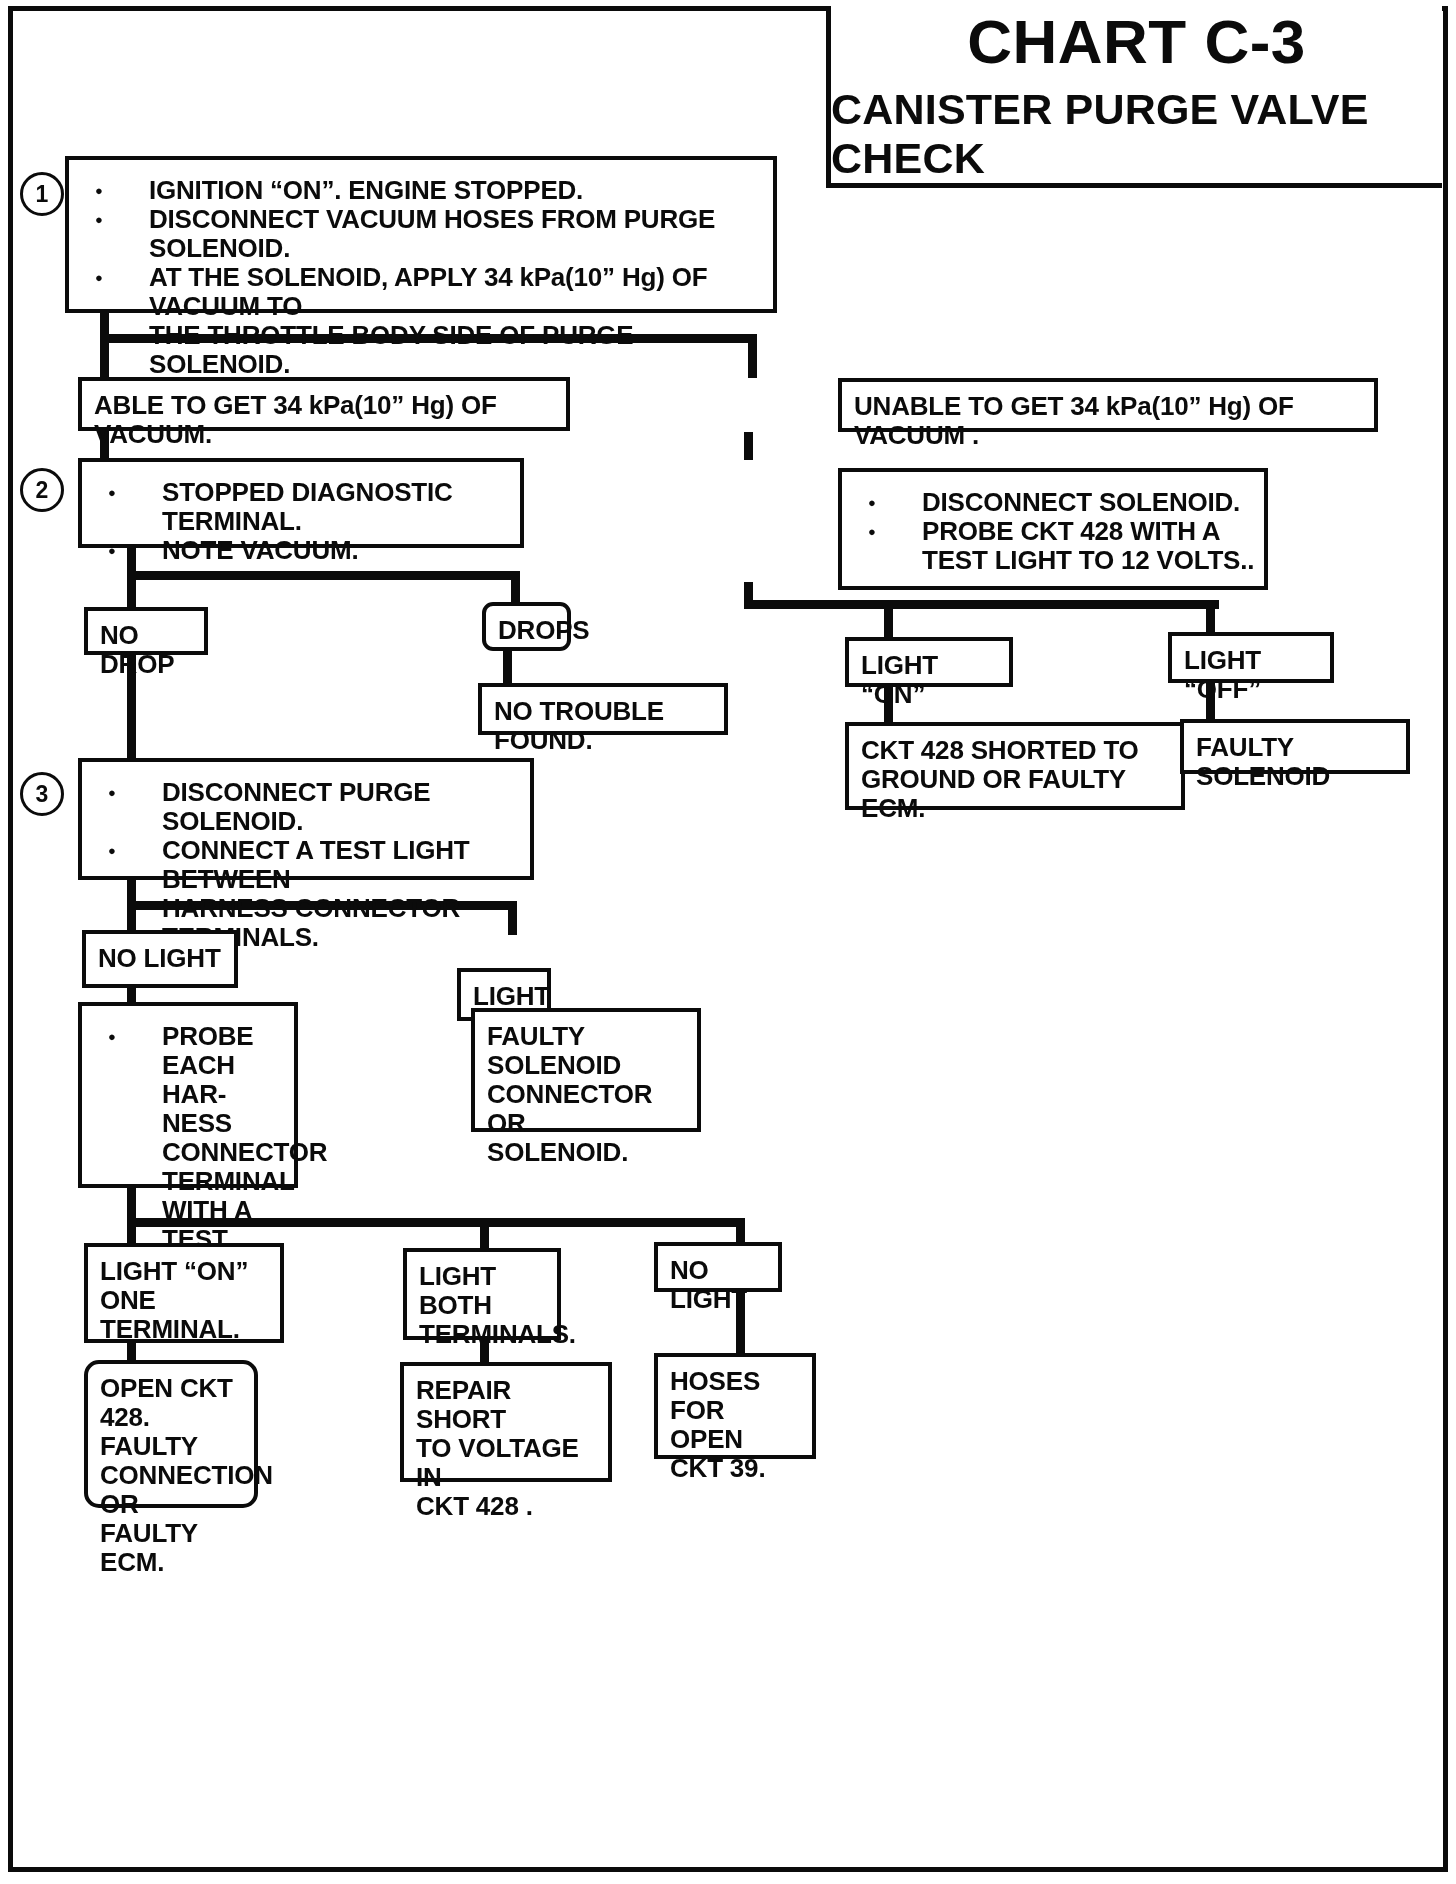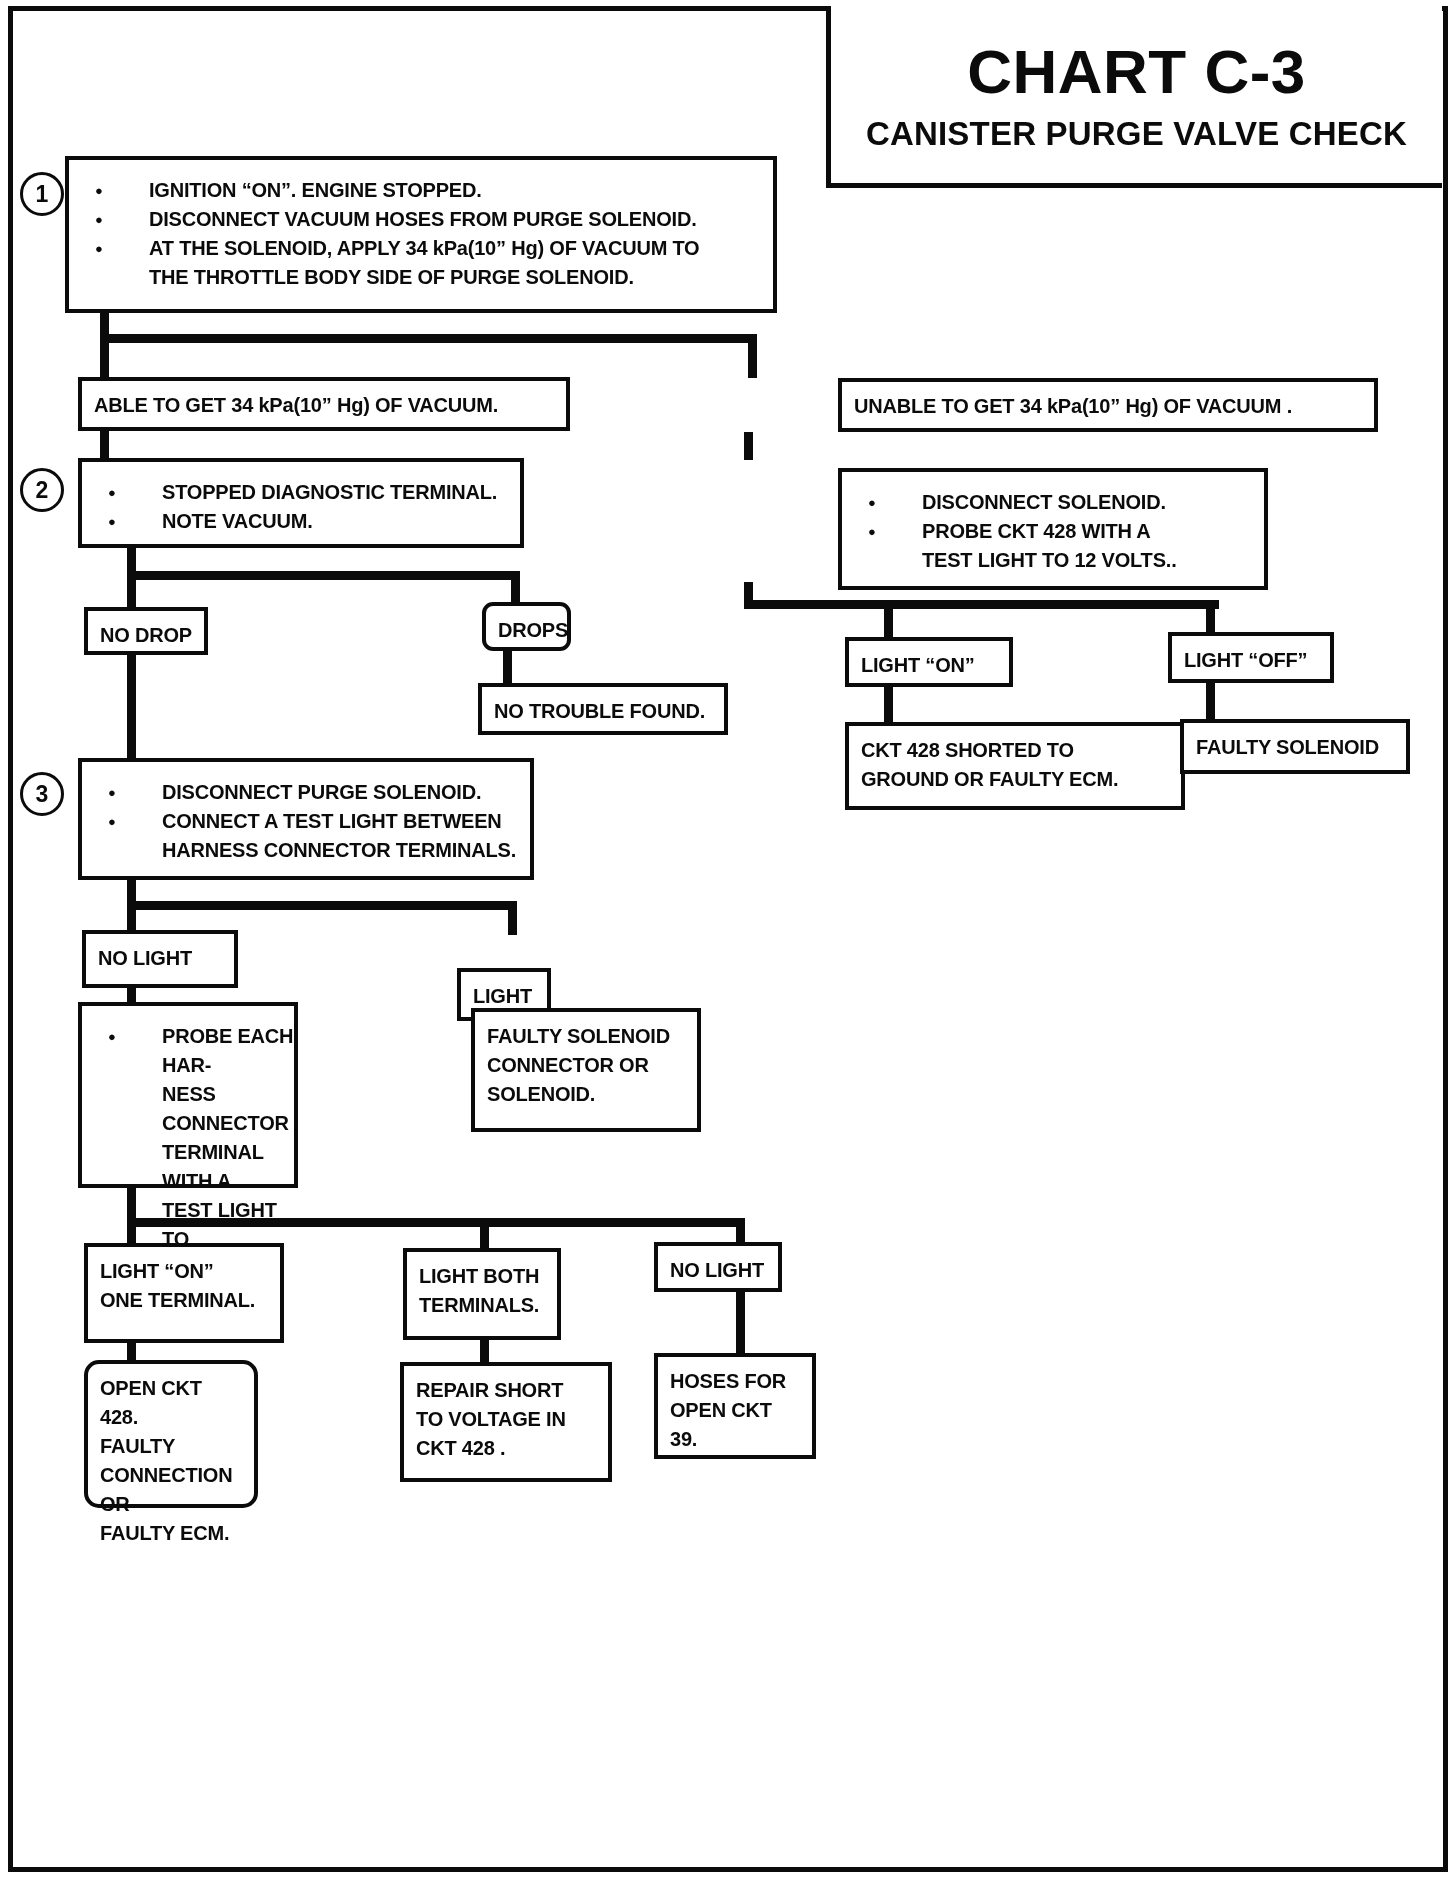--- a/index.html
+++ b/index.html
@@ -12,24 +12,24 @@
     position:absolute; left:8px; top:6px; width:1440px; height:1866px;
     border:5px solid #0b0b0b; box-sizing:border-box;
   }
   .title-box {
     position:absolute; left:826px; top:6px; width:616px; height:182px;
     border-left:5px solid #0b0b0b; border-bottom:5px solid #0b0b0b;
     box-sizing:border-box; background:#ffffff;
     display:flex; flex-direction:column; justify-content:center; align-items:center;
   }
   .title-main { font-size:62px; letter-spacing:0.5px; }
-  .title-sub  { font-size:33px; margin-top:8px; letter-spacing:0.2px; }
+  .title-sub  { font-size:43px; margin-top:8px; letter-spacing:0.2px; }
   .box {
     position:absolute; border:4px solid #0b0b0b; background:#ffffff;
-    box-sizing:border-box; font-size:20px; line-height:29px; letter-spacing:-0.2px;
+    box-sizing:border-box; font-size:26px; line-height:29px; letter-spacing:-0.2px;
   }
   .pad  { padding:10px 12px; }
   .padv { padding-top:16px; padding-bottom:10px; }
   .brow { display:flex; }
   .brow::before {
     content:"●"; flex:0 0 54px; padding-left:26px;
     font-size:13px; line-height:inherit;
   }
   .cont { padding-left:80px; }
   .vcenter { display:flex; align-items:flex-start; }

